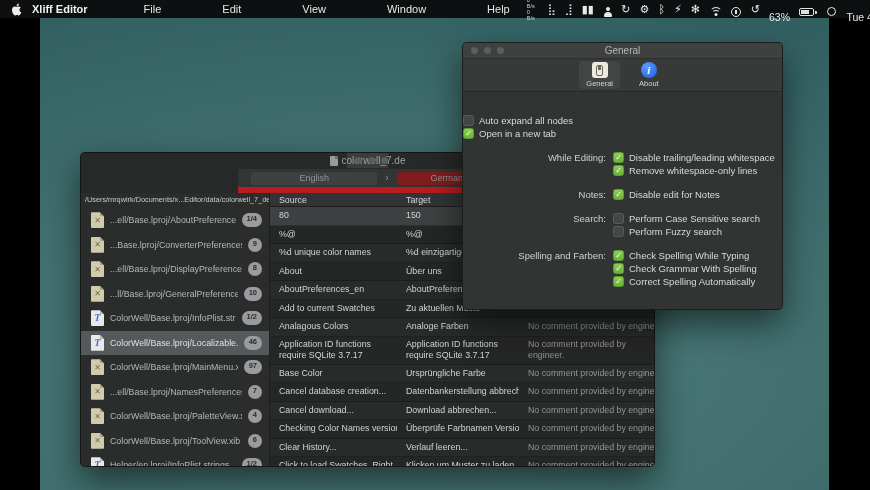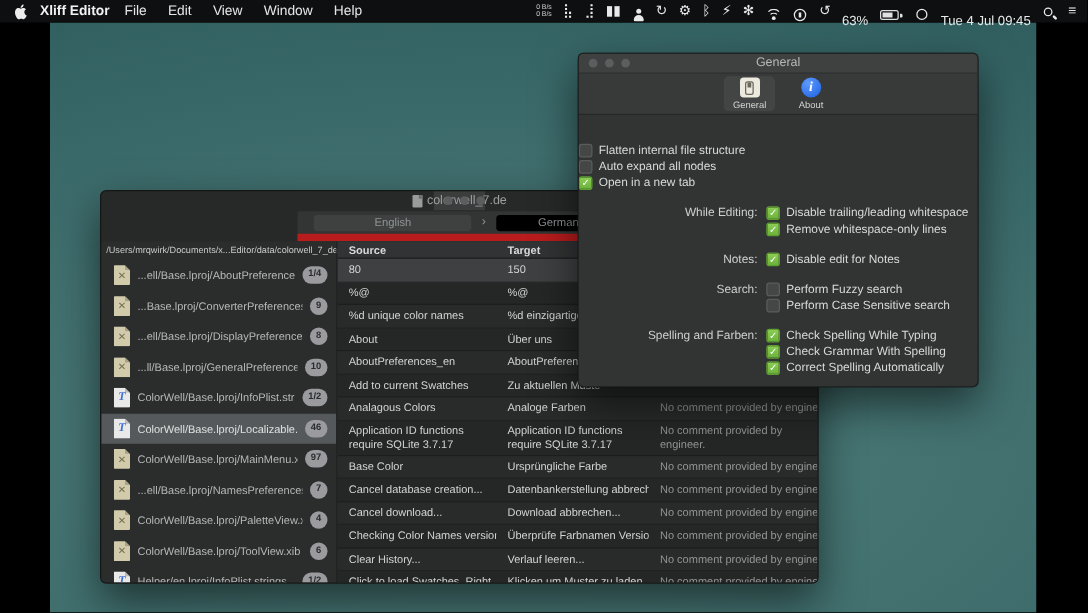--- a/index.html
+++ b/index.html
@@ -6,21 +6,21 @@
     font-family:"Liberation Sans","DejaVu Sans",sans-serif;-webkit-font-smoothing:antialiased;}
   #stage{position:relative;width:870px;height:490px;background:#000;}
   
   #wallpaper{position:absolute;left:40px;top:18px;width:789px;height:472px;
     background:radial-gradient(120% 95% at 45% 72%, #4e7e7a 0%, #41706f 45%, #2c5a5c 100%);}
   
   #menubar{position:absolute;left:0;top:0;width:870px;height:18px;background:#0d0f10;
     display:flex;align-items:center;box-sizing:border-box;padding:0 6px 0 45px;z-index:60;}
   .mb-app{font-weight:bold;color:#f0f2f2;font-size:11px;margin:0 12px 0 10px;white-space:nowrap;}
   #menu-items{display:flex;align-items:center;}
-  .mb-item{color:#e6e8e8;font-size:11px;margin-right:17px;white-space:nowrap;}
+  .mb-item{color:#e6e8e8;font-size:11px;margin-right:17px;white-space:nowrap;margin-left:44px;}
   #status-items{margin-left:auto;display:flex;align-items:center;gap:9px;padding-right:3px;}
   .mi{display:inline-flex;align-items:center;justify-content:center;color:#e8eaea;font-size:11px;
       line-height:18px;position:relative;}
   .mi-glyph{font-size:11px;}
   .mi-text{font-size:10.5px;white-space:nowrap;margin-top:16px;}
   .net{display:flex;flex-direction:column;align-items:flex-end;font-size:5.5px;line-height:6px;color:#cdd0d0;}
   
   .ic-wifi{width:14px;height:11px;}
   .wf{position:absolute;left:50%;transform:translateX(-50%);border-radius:50%;
       border:1.6px solid #e9ebeb;border-bottom-color:transparent;border-left-color:transparent;
@@ -60,21 +60,21 @@
   #editor-window{left:80px;top:152px;width:575px;height:315px;background:#272929;z-index:10;
       display:flex;flex-direction:column;align-items:center;}
   #editor-window .titlebar{background:#3b3d3d;border-bottom:1px solid #2b2d2d;}
   .tdoc{width:8px;height:10px;background:#9a9c9c;border-radius:1px;position:relative;flex:none;}
   .tdoc::after{content:'';position:absolute;top:0;right:0;width:3px;height:3px;background:#6f7171;}
   .toolbar{height:18px;background:#333535;border-bottom:6px solid #b91c1c;display:flex;
       align-items:center;padding-left:13px;gap:8px;flex:none;}
   .lang-btn{width:126px;height:13px;background:#3f4141;border-radius:3px;color:#8e9496;font-size:9px;
       display:flex;align-items:center;justify-content:center;}
   .lang-sep{color:#8e9496;font-size:10px;line-height:10px;}
-  .lang-pop{width:100px;height:13px;background:#000000;border-radius:3px;color:#8e9496;font-size:9px;
+  .lang-pop{width:100px;height:13px;background:#7f1d1d;border-radius:3px;color:#8e9496;font-size:9px;
       display:flex;align-items:center;justify-content:center;position:relative;}
   .stepper{position:absolute;right:3px;top:1px;display:flex;flex-direction:column;color:#a2a6a8;
       font-size:4.5px;line-height:5px;}
   .ewmain{display:flex;flex:1;min-height:0;}
   
   .sidebar{width:188px;background:#2b2d2d;border-right:1px solid #1e2020;display:flex;
       flex-direction:column;flex:none;}
   .pathbar{height:13px;font-size:7.3px;color:#c9cbca;padding:2px 3px 0 4px;white-space:nowrap;
       overflow:hidden;flex:none;}
   #file-list{flex:1;overflow:hidden;}
@@ -87,21 +87,21 @@
   .doc.strings{background:#e9e9e9;color:#3e6fd0;font-size:9.5px;font-style:italic;font-weight:bold;
       font-family:"Liberation Serif","DejaVu Serif",serif;}
   .flabel{flex:1;color:#b6b8b8;font-size:8.8px;white-space:nowrap;overflow:hidden;}
   .sel .flabel{color:#dee0e0;}
   .badge{background:#9a9a9f;color:#2a2c2c;font-size:7.5px;font-weight:bold;border-radius:7px;
       padding:0 5px;height:14px;line-height:11px;flex:none;}
   
   .table{flex:1;display:flex;flex-direction:column;background:#262828;min-width:0;}
   .thead{display:grid;grid-template-columns:127px 122px 1fr;height:13px;background:#313334;
       border-bottom:1px solid #1d1f1f;align-items:center;flex:none;}
-  .th{font-size:8.8px;font-weight:bold;color:#d8dada;padding-left:9px;}
+  .th{font-size:8.8px;font-weight:normal;color:#d8dada;padding-left:9px;}
   #table-body{flex:1;overflow:hidden;}
   .tr{display:grid;grid-template-columns:127px 122px 1fr;height:18.5px;align-items:center;
       border-bottom:1px solid rgba(0,0,0,.22);box-sizing:border-box;background:#292b2b;}
   .tr:nth-child(even){background:#252727;}
   .tr.sel{background:#3e4041;}
   .tr.wrap{height:28px;}
   .td{font-size:8.8px;color:#d2d4d4;padding-left:9px;white-space:nowrap;overflow:hidden;line-height:1.25;}
   .tr.wrap .td{white-space:normal;}
   .td.comment{color:#939595;}
   
@@ -382,24 +382,20 @@
         <div class="tb-item">
           <span class="tb-ic info">i</span>
           <span class="tb-label">About</span>
         </div>
       </div>
     <div id="prefs-groups">
         <div class="pgroup">
           <div class="pitems">
             <div class="pitem">
               <span class="cb"></span>
-              <span class="pitext">Flatten internal file structure</span>
-            </div>
-            <div class="pitem">
-              <span class="cb"></span>
               <span class="pitext">Auto expand all nodes</span>
             </div>
             <div class="pitem">
               <span class="cb checked">✓</span>
               <span class="pitext">Open in a new tab</span>
             </div>
           </div>
         </div>
         <div class="pgroup">
           <div class="plabel">While Editing:</div>
@@ -421,25 +417,25 @@
               <span class="cb checked">✓</span>
               <span class="pitext">Disable edit for Notes</span>
             </div>
           </div>
         </div>
         <div class="pgroup">
           <div class="plabel">Search:</div>
           <div class="pitems">
             <div class="pitem">
               <span class="cb"></span>
+              <span class="pitext">Perform Case Sensitive search</span>
+            </div>
+            <div class="pitem">
+              <span class="cb"></span>
               <span class="pitext">Perform Fuzzy search</span>
-            </div>
-            <div class="pitem">
-              <span class="cb"></span>
-              <span class="pitext">Perform Case Sensitive search</span>
             </div>
           </div>
         </div>
         <div class="pgroup">
           <div class="plabel">Spelling and Farben:</div>
           <div class="pitems">
             <div class="pitem">
               <span class="cb checked">✓</span>
               <span class="pitext">Check Spelling While Typing</span>
             </div>

